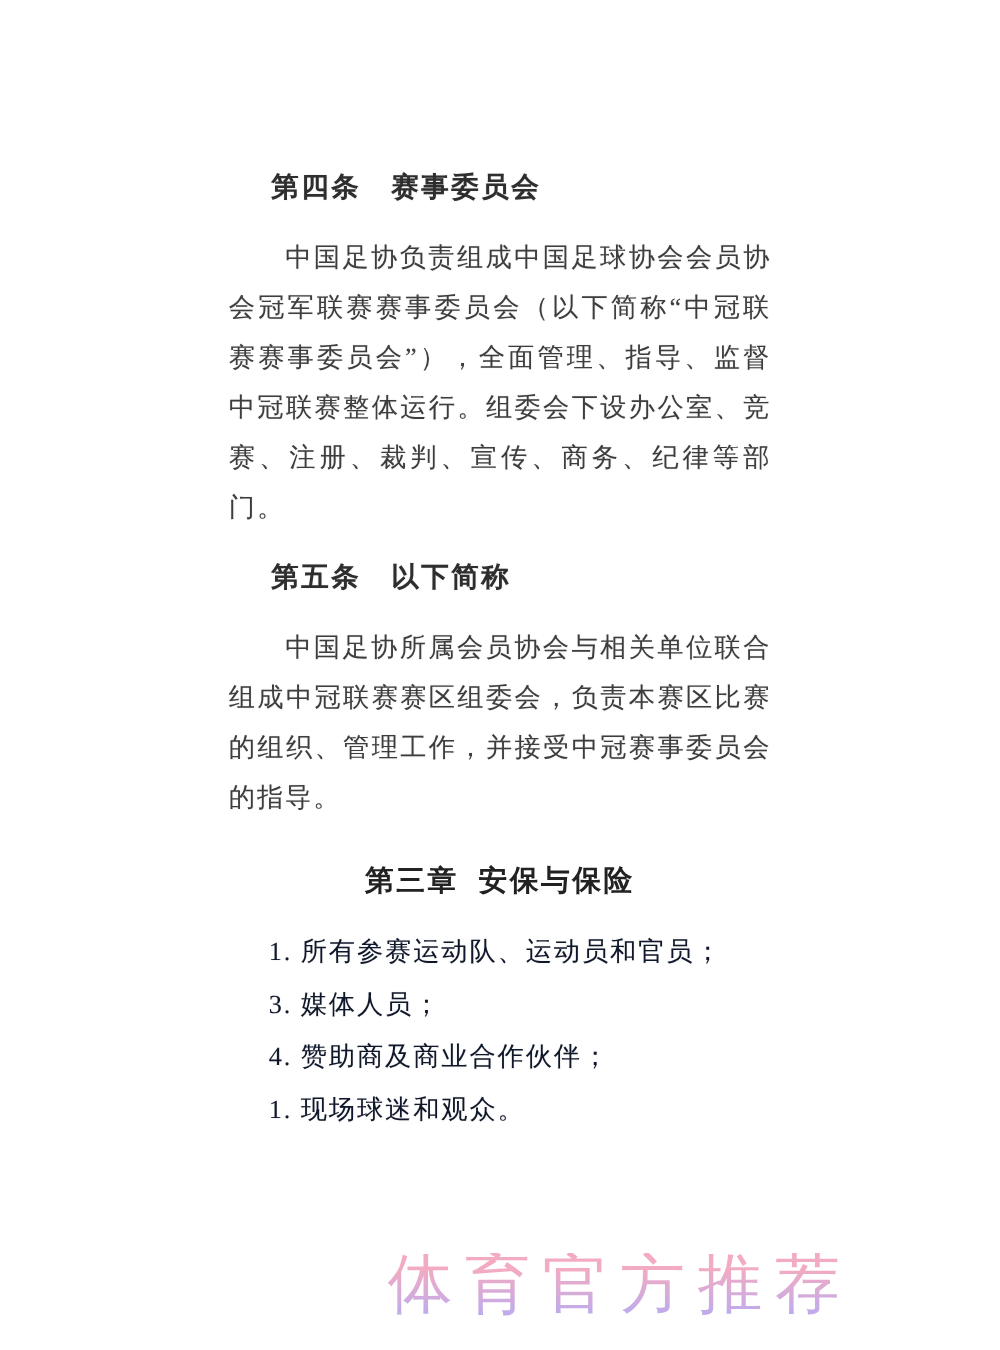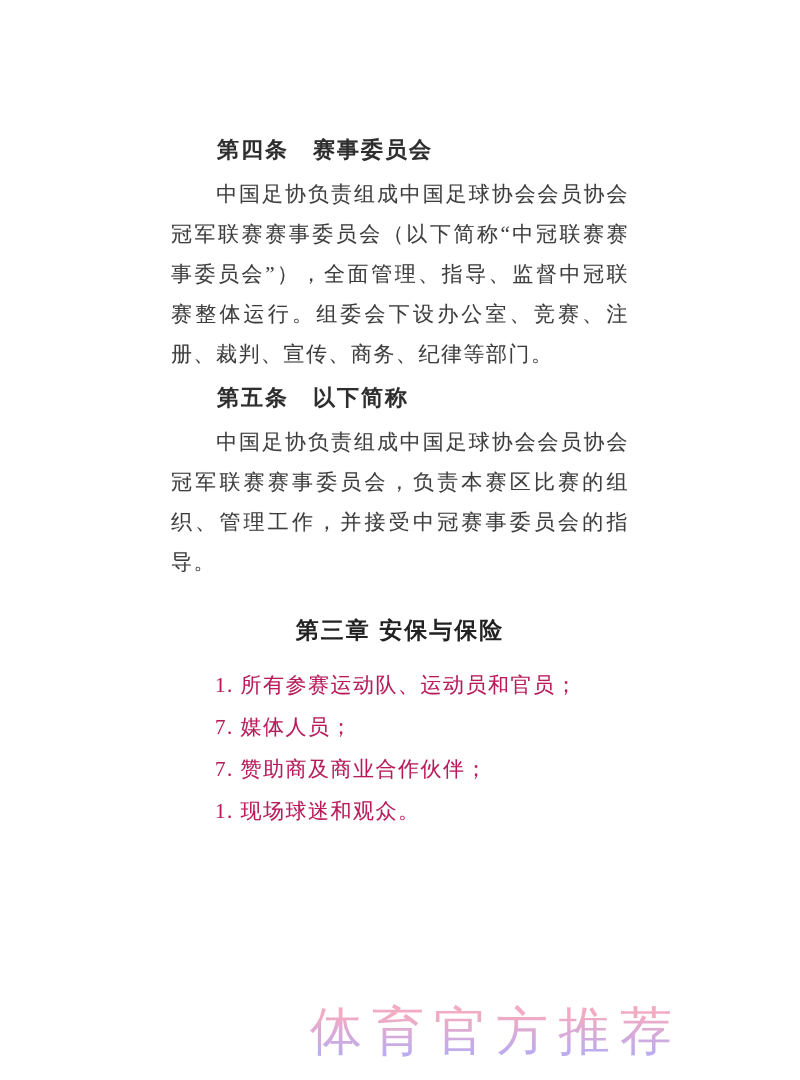--- a/index.html
+++ b/index.html
@@ -24,46 +24,46 @@
     margin: 0;
     padding-left: 50px;
     font-size: 22px;
     font-weight: 700;
     line-height: 40px;
     letter-spacing: 2px;
     color: #2e2e2e;
     text-shadow: 0 0 1px rgba(70,70,70,0.25);
   }
   .body-para {
-    margin: 4px;
+    margin: 16px;
     font-size: 21px;
     line-height: 40px;
     letter-spacing: 1.5px;
     color: #3d3d3d;
     text-align: justify;
     text-indent: 2.15em;
     text-shadow: 0 0 1px rgba(80,80,80,0.25);
   }
   .chapter-heading {
     margin: 28px 0 0 0;
-    font-family: Liberation Sans, sans-serif;
+    font-family: Liberation Mono, monospace;
     font-size: 23px;
     font-weight: 700;
     line-height: 40px;
     letter-spacing: 2px;
     text-align: center;
     color: #222222;
   }
   .list-item {
     margin: 0;
     padding-left: 48px;
     font-size: 21px;
     line-height: 42px;
     letter-spacing: 1.5px;
-    color: #be185d;
+    color: #0f172a;
     text-shadow: 0 0 1px rgba(80,80,80,0.25);
   }
   .list-block {
     margin-top: 14px;
   }
   .watermark {
     position: absolute;
     top: 1002px;
     left: 243px;
     font-size: 52px;
@@ -86,29 +86,29 @@
 
 <div class="page">
   <div class="content">
 
     <h3 class="article-heading">第四条　赛事委员会</h3>
 
     <p class="body-para">中国足协负责组成中国足球协会会员协会冠军联赛赛事委员会（以下简称“中冠联赛赛事委员会”），全面管理、指导、监督中冠联赛整体运行。组委会下设办公室、竞赛、注册、裁判、宣传、商务、纪律等部门。</p>
 
     <h3 class="article-heading">第五条　以下简称</h3>
 
-    <p class="body-para">中国足协负责组成中国足球协会会员协会冠军联赛赛事委员会，负责本赛区比赛的组织、管理工作，并接受中冠赛事委员会的指导。</p>
+    <p class="body-para">中国足协所属会员协会与相关单位联合组成中冠联赛赛区组委会，负责本赛区比赛的组织、管理工作，并接受中冠赛事委员会的指导。</p>
 
     <h2 class="chapter-heading">第三章 安保与保险</h2>
 
 
 
     <div class="list-block">
       <p class="list-item">1. 所有参赛运动队、运动员和官员；</p>
-      <p class="list-item">7. 媒体人员；</p>
-      <p class="list-item">7. 赞助商及商业合作伙伴；</p>
+      <p class="list-item">3. 媒体人员；</p>
+      <p class="list-item">4. 赞助商及商业合作伙伴；</p>
       <p class="list-item">1. 现场球迷和观众。</p>
     </div>
 
   </div>
 
-  <div class="watermark gradient-on" style="background-image: linear-gradient(rgb(243, 171, 194) 22%, rgb(188, 171, 239) 85%);">体育官方推荐</div>
+  <div class="watermark gradient-on" style="background-image: linear-gradient(rgb(243, 171, 194) 22%, rgb(188, 171, 239) 85%); font-family: Liberation Mono, monospace;">体育官方推荐</div>
 </div>
 
 </body></html>

